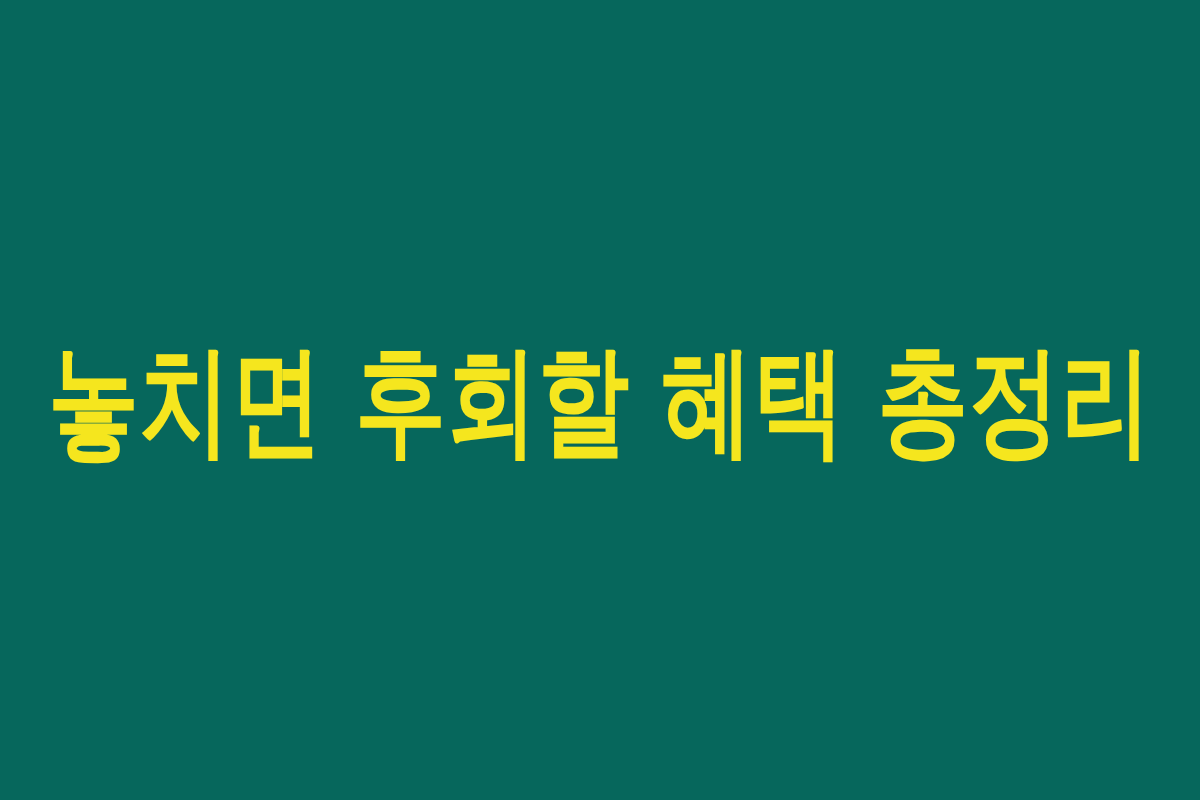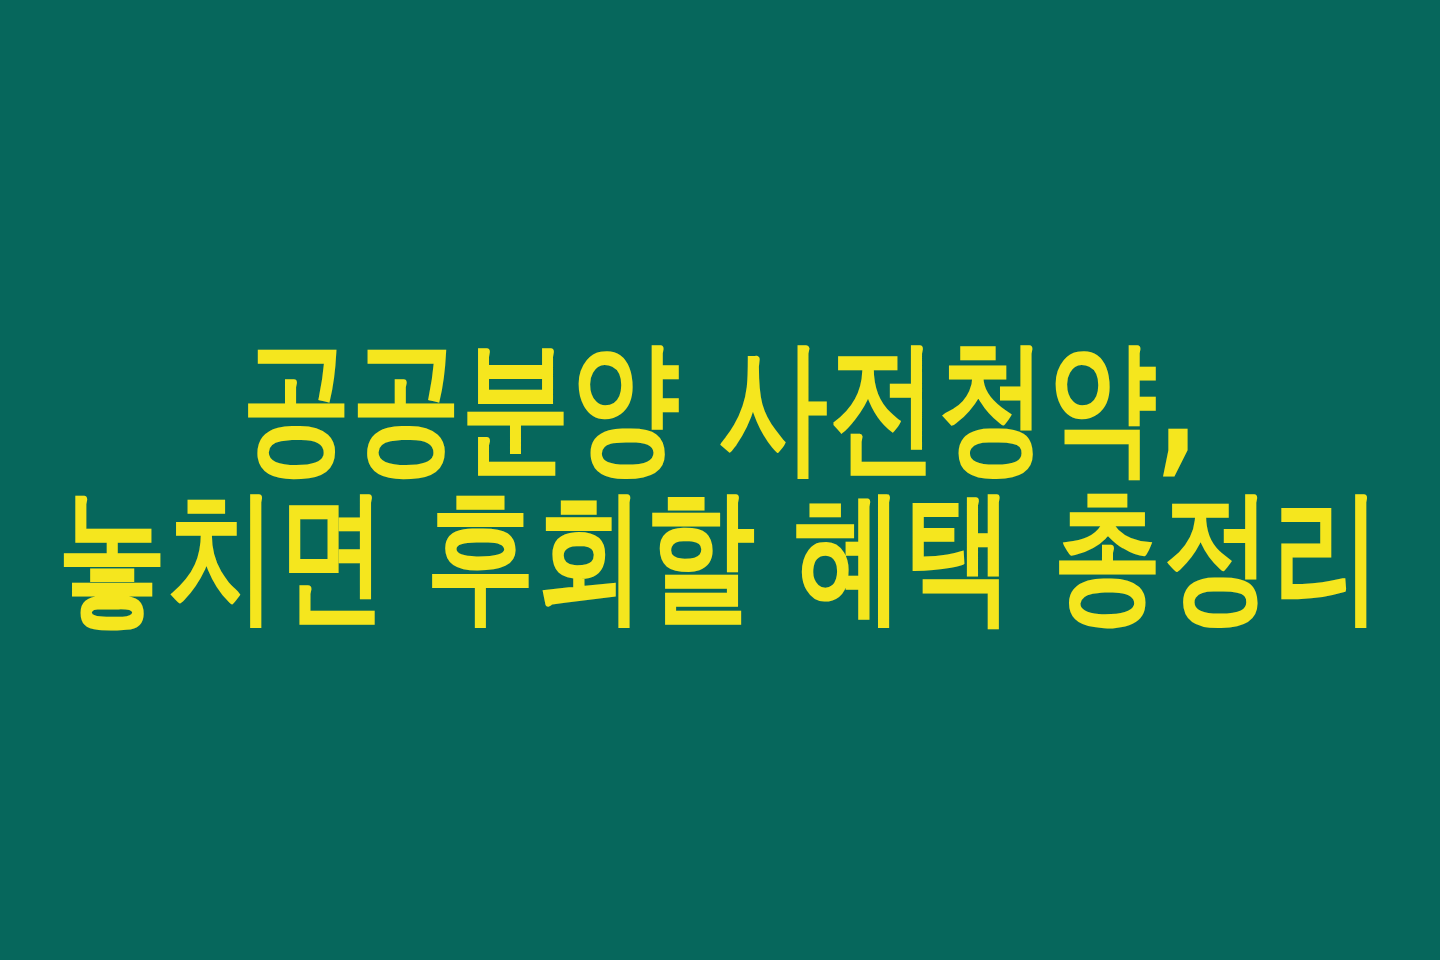--- a/index.html
+++ b/index.html
@@ -83,23 +83,20 @@
   }
 </style>
 </head>
 <body>
 
 <div class="banner" style="background: rgb(6, 103, 92);">
 
   <div class="headline">
 
 
-    <div class="line-wrap">
-      <span class="headline-line line-2" style="color: rgb(245, 230, 30); transform: scaleX(0.8741) scaleY(1.16); transform-origin: center center;">공공분양 사전청약,</span>
-    </div>
 
     <div class="line-wrap">
       <span class="headline-line line-3" style="color: rgb(245, 230, 30); transform: scaleX(0.8763) scaleY(1.16); transform-origin: center center;">놓치면 후회할 혜택 총정리</span>
     </div>
 
   </div>
 
 </div>
 
 </body></html>

